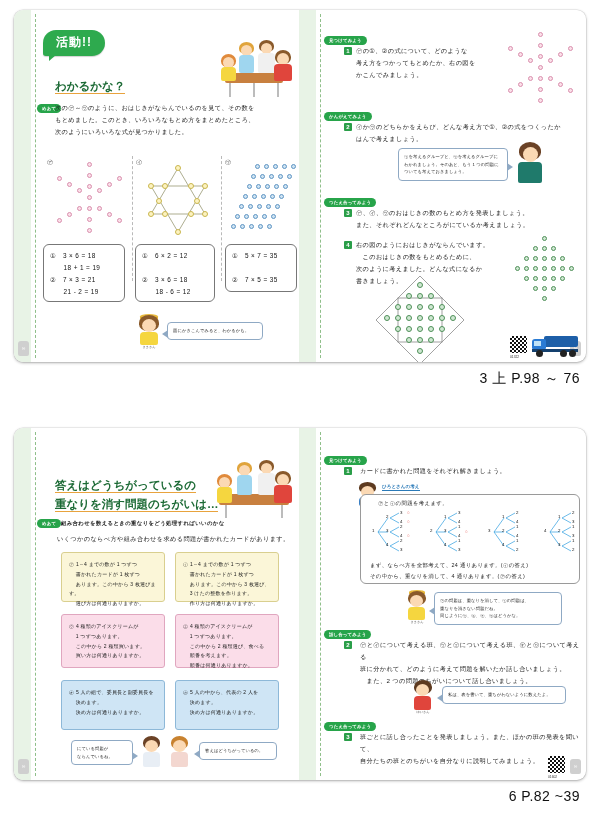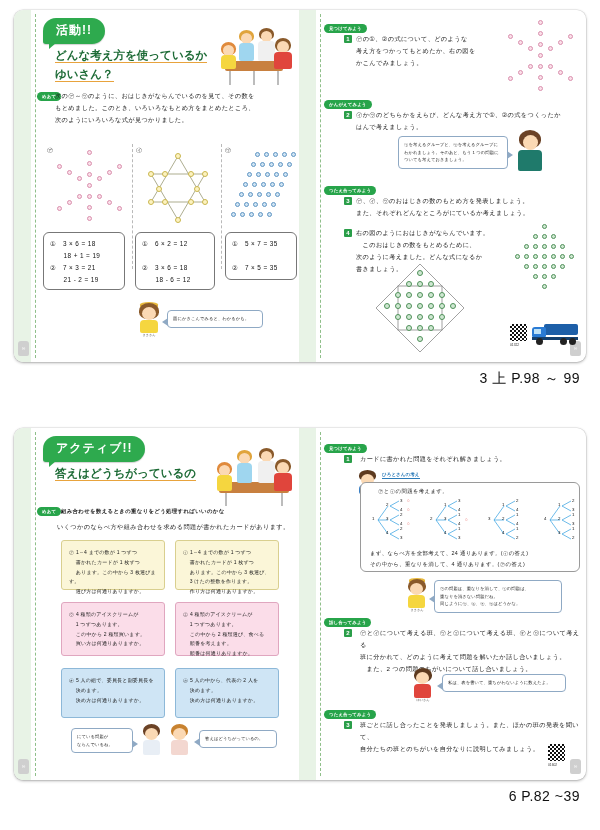--- a/index.html
+++ b/index.html
@@ -26,21 +26,21 @@
   }
   .pagebandL { position:absolute; top:0; bottom:0; left:0;  width:17px; background:#e8f3e6; }
   .pagebandL2{ position:absolute; top:0; bottom:0; left:17px;width:4px;  background:#ffffff; }
   .dashL { position:absolute; top:4px; bottom:4px; left:21px; width:0;
            border-left:1px dashed #8fbf8a; }
   .pagebandR { position:absolute; top:0; bottom:0; left:285px; width:17px; background:#e8f3e6; }
   .dashR { position:absolute; top:4px; bottom:4px; left:306px; width:0;
            border-left:1px dashed #8fbf8a; }
   .pagebandR2{ position:absolute; top:0; bottom:0; left:302px;width:4px;  background:#ffffff; }
 
-  .page { position:absolute; top:0; height:352px; }
+  .page { position:absolute; top:12px; height:352px; }
   .page.left  { left:21px;  width:264px; }
   .page.right { left:306px; width:266px; }
 
   
   .corner-tab {
     position:absolute; width:11px; height:15px;
     background:#cfcfcf; border-radius:3px 3px 2px 2px;
     font-size:5px; color:#fff; text-align:center; line-height:15px;
   }
 
@@ -233,22 +233,22 @@
     <div class="dashR"></div>
 
     <div class="corner-tab" style="left:4px; bottom:6px;">∞</div>
     <div class="corner-tab" style="right:5px; bottom:6px;">∞</div>
 
     <div class="page left">
 
       <div class="banner" style="left:8px; top:8px;">活動!!</div>
 
       <div class="headline" style="left:20px; top:36px;">
-        <span class="u">どんな考え方を使っているか</span><br>
-        <span class="u">ゆいさん？</span>
+        <br>
+        <span class="u">わかるかな？</span>
       </div>
 
       <div class="illus" style="left:178px; top:16px; width:84px; height:62px;">
         <div class="desk" style="left:12px; top:35px; width:58px; height:10px;"></div>
         <div class="desk-leg" style="left:16px; top:45px; height:14px;"></div>
         <div class="desk-leg" style="left:64px; top:45px; height:14px;"></div>
         <div class="desk-leg" style="left:40px; top:45px; height:14px;"></div>
 
         <div class="kid" style="left:6px; top:16px; width:20px; height:28px;">
           <div class="hair" style="left:2px; top:0; width:15px; height:13px; background:#e08a3c;"></div>
@@ -509,41 +509,41 @@
         <div style="position:absolute; left:0px; top:5px; width:14px; height:10px; background:#2a7bd4; border-radius:3px 2px 1px 1px;"></div>
         <div style="position:absolute; left:2px; top:7px; width:7px; height:5px; background:#bfe2f7;"></div>
         <div style="position:absolute; left:0px; top:15px; width:46px; height:3px; background:#14406e;"></div>
         <div style="position:absolute; left:4px;  top:16px; width:7px; height:7px; background:#222; border-radius:50%;"></div>
         <div style="position:absolute; left:28px; top:16px; width:7px; height:7px; background:#222; border-radius:50%;"></div>
         <div style="position:absolute; left:37px; top:16px; width:7px; height:7px; background:#222; border-radius:50%;"></div>
       </div>
     </div>
   </div>
 
-  <div class="caption" style="right:6px; top:360px;">3 上 P.98 ～ 99</div>
+  <div class="caption" style="right:6px; top:360px;">3 上 P.98 ～ 76</div>
 </div>
 
 <div class="spread-wrap bottom">
   <div class="spread">
     <div class="pagebandL"></div>
     <div class="pagebandL2"></div>
     <div class="dashL"></div>
     <div class="pagebandR"></div>
     <div class="pagebandR2"></div>
     <div class="dashR"></div>
 
     <div class="corner-tab" style="left:4px; bottom:6px;">∞</div>
     <div class="corner-tab" style="right:5px; bottom:6px;">∞</div>
 
     <div class="page left">
 
-      <div class="banner" style="left:8px; top:8px;">アクティブ!!</div>
 
       <div class="headline" style="left:20px; top:36px;">
         <span class="u">答えはどうちがっているの</span><br>
+        <span class="u">重なりを消す問題のちがいは…</span>
       </div>
 
       <div class="illus" style="left:176px; top:18px; width:88px; height:62px;">
         <div class="desk" style="left:8px; top:36px; width:70px; height:11px;"></div>
         <div class="desk-leg" style="left:14px; top:47px; height:13px;"></div>
         <div class="desk-leg" style="left:70px; top:47px; height:13px;"></div>
         <div class="kid" style="left:4px; top:16px; width:20px; height:30px;">
           <div class="hair" style="left:2px; top:0; width:15px; height:13px; background:#e08a3c;"></div>
           <div class="face" style="left:4px; top:3px; width:11px; height:11px;"></div>
           <div class="body" style="left:2px; top:13px; width:15px; height:16px; background:#f5d63f;"></div>

